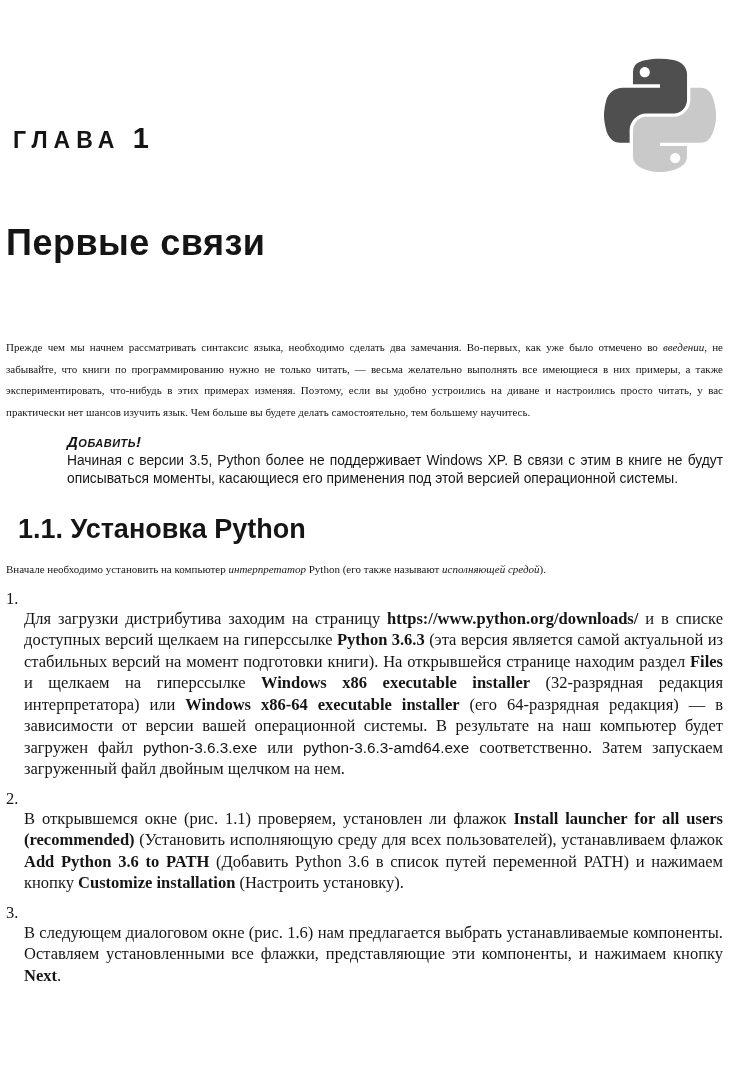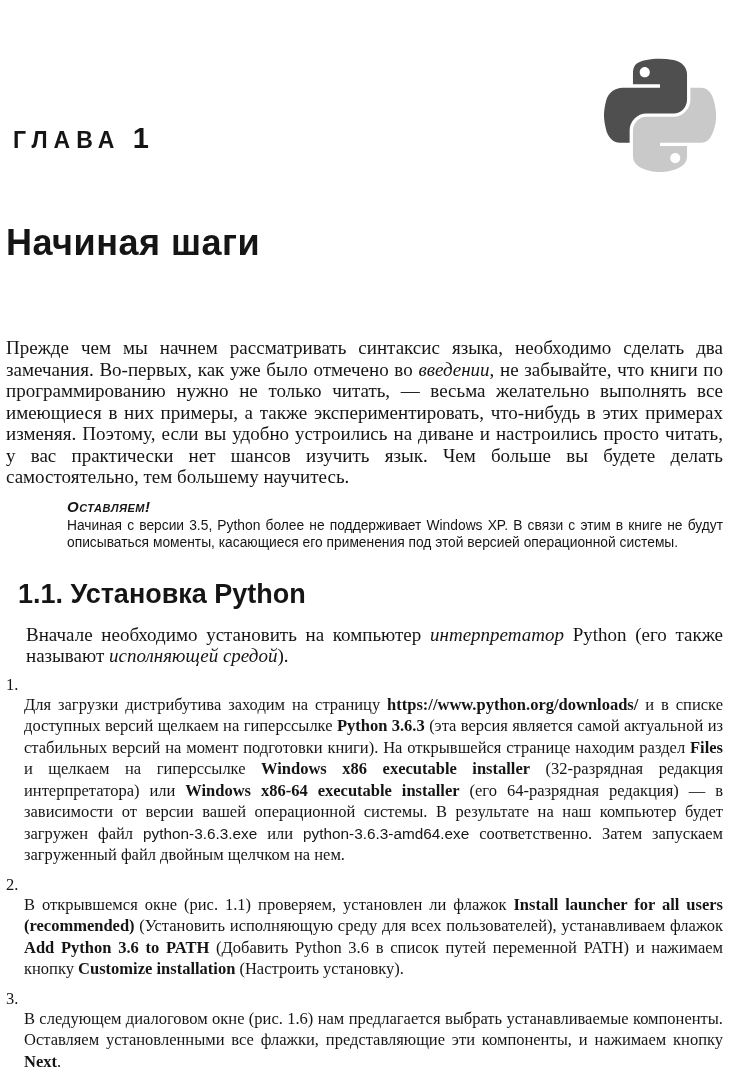--- a/index.html
+++ b/index.html
@@ -5,29 +5,29 @@
   html,body{margin:0;padding:0;background:#e8e8e8;}
   .page{position:relative;width:747px;height:1080px;background:#ffffff;color:#151515;
         overflow:hidden;font-family:"Liberation Serif",serif;}
   .content{padding:0 24px 0 6px;}
   .chapter{margin:125px 0 0 7px;font-family:"Liberation Sans",sans-serif;font-weight:bold;
            font-size:23px;line-height:27px;letter-spacing:6px;}
   .chapter-num{font-size:29px;letter-spacing:0;}
   .logo{position:absolute;left:604px;top:58px;width:112px;height:114px;}
   h1.title{margin:69px 0 0 0;font-family:"Liberation Sans",sans-serif;font-size:36px;
            line-height:40px;font-weight:bold;letter-spacing:.5px;}
-  p.body{margin:7px 0 0;font-size:19px;line-height:21.5px;text-align:justify;}
+  p.body{margin:7px 0 0;font-size:11px;line-height:21.5px;text-align:justify;}
   p.first{margin-top:74px;}
   .note{margin:10px 0 0 61px;font-family:"Liberation Sans",sans-serif;}
   .note-title{font-weight:bold;font-style:italic;font-variant:small-caps;font-size:15px;
               line-height:17px;letter-spacing:.5px;}
   .note-body{margin:2px 0 0;font-size:13.8px;line-height:17.5px;text-align:justify;}
   h2.section{margin:26px 12px 0;font-family:"Liberation Sans",sans-serif;font-size:27px;
              line-height:33px;font-weight:bold;}
-  p.section-intro{margin-top:13px;margin-left:20px;}
+  p.section-intro{margin-top:13px;}
   ol.steps{list-style:none;margin:7px 0 0;padding:0;}
   ol.steps li{display:flex;margin-top:8px;font-size:16.5px;line-height:21.5px;}
   ol.steps li:first-child{margin-top:0;}
   .step-num{flex:0 0 18px;}
   .step-text{flex:1;text-align:justify;margin-top:20px;}
   span.b{font-weight:bold;}
   span.i{font-style:italic;}
   span.f-sans{font-family:"Liberation Sans",sans-serif;font-size:.93em;}
 </style>
 </head>
@@ -37,27 +37,27 @@
 
   <svg class="logo" viewBox="0 0 111 113" xmlns="http://www.w3.org/2000/svg" aria-hidden="true">
     <path d="M54.9 0.8 C50.3 0.8 46 1.2 42.1 1.9 C30.8 3.9 28.7 8.1 28.7 15.8 L28.7 26 L55.5 26 L55.5 29.4 L18.6 29.4 C10.8 29.4 4 34.1 1.9 43 C-0.6 53.3 -0.7 59.6 1.9 70.3 C3.8 78.2 8.3 83.9 16.1 83.9 L25.4 83.9 L25.4 71.6 C25.4 62.8 33 55 42.1 55 L68.9 55 C76.3 55 82.3 48.8 82.3 41.3 L82.3 15.8 C82.3 8.6 76.2 3.1 68.9 1.9 C64.3 1.1 59.5 0.8 54.9 0.8 Z M40.4 9 C43.2 9 45.4 11.3 45.4 14.1 C45.4 17 43.2 19.2 40.4 19.2 C37.6 19.2 35.4 17 35.4 14.1 C35.4 11.3 37.6 9 40.4 9 Z" fill="#4f4f4f"></path>
     <path d="M85.6 29.4 L85.6 41.3 C85.6 50.6 77.8 58.3 68.9 58.3 L42.1 58.3 C34.8 58.3 28.7 64.6 28.7 72 L28.7 97.5 C28.7 104.8 35 109.1 42.1 111.1 C50.6 113.6 58.7 114.1 68.9 111.1 C75.6 109.2 82.3 105.2 82.3 97.5 L82.3 87.3 L55.5 87.3 L55.5 83.9 L95.7 83.9 C103.5 83.9 106.4 78.4 109.1 70.3 C111.9 61.9 111.8 53.8 109.1 43 C107.2 35.3 103.5 29.4 95.7 29.4 Z M70.6 94.1 C73.4 94.1 75.6 96.4 75.6 99.2 C75.6 102 73.4 104.3 70.6 104.3 C67.8 104.3 65.6 102 65.6 99.2 C65.6 96.4 67.8 94.1 70.6 94.1 Z" fill="#c9c9c9"></path>
   </svg>
 
   <div class="content">
 
     <div class="chapter"><span>ГЛАВА</span> <span class="chapter-num">1</span></div>
 
-    <h1 class="title">Начиная шаги</h1>
+    <h1 class="title">Первые связи</h1>
 
     <p class="body first"><span>Прежде чем мы начнем рассматривать синтаксис языка, необходимо сделать два замечания. Во-первых, как уже было отмечено во </span><span class="i">введении</span><span>, не забывайте, что книги по программированию нужно не только читать, — весьма желательно выполнять все имеющиеся в них примеры, а также экспериментировать, что-нибудь в этих примерах изменяя. Поэтому, если вы удобно устроились на диване и настроились просто читать, у вас практически нет шансов изучить язык. Чем больше вы будете делать самостоятельно, тем большему научитесь.</span></p>
 
 
     <div class="note">
-      <div class="note-title">Оставляем!</div>
+      <div class="note-title">Добавить!</div>
       <p class="note-body">Начиная с версии 3.5, Python более не поддерживает Windows XP. В связи с этим в книге не будут описываться моменты, касающиеся его применения под этой версией операционной системы.</p>
     </div>
 
     <h2 class="section">1.1. Установка Python</h2>
 
     <p class="body section-intro"><span>Вначале необходимо установить на компьютер </span><span class="i">интерпретатор</span><span> Python (его также называют </span><span class="i">исполняющей средой</span><span>).</span></p>
 
     <ol class="steps">
       <li>
         <span class="step-num">1.</span>

